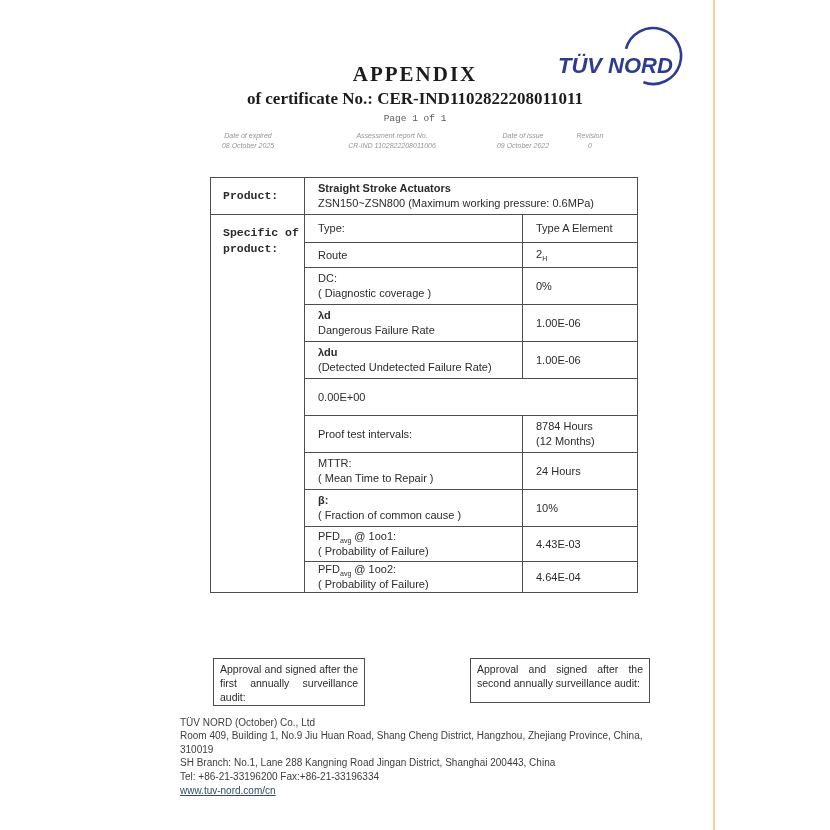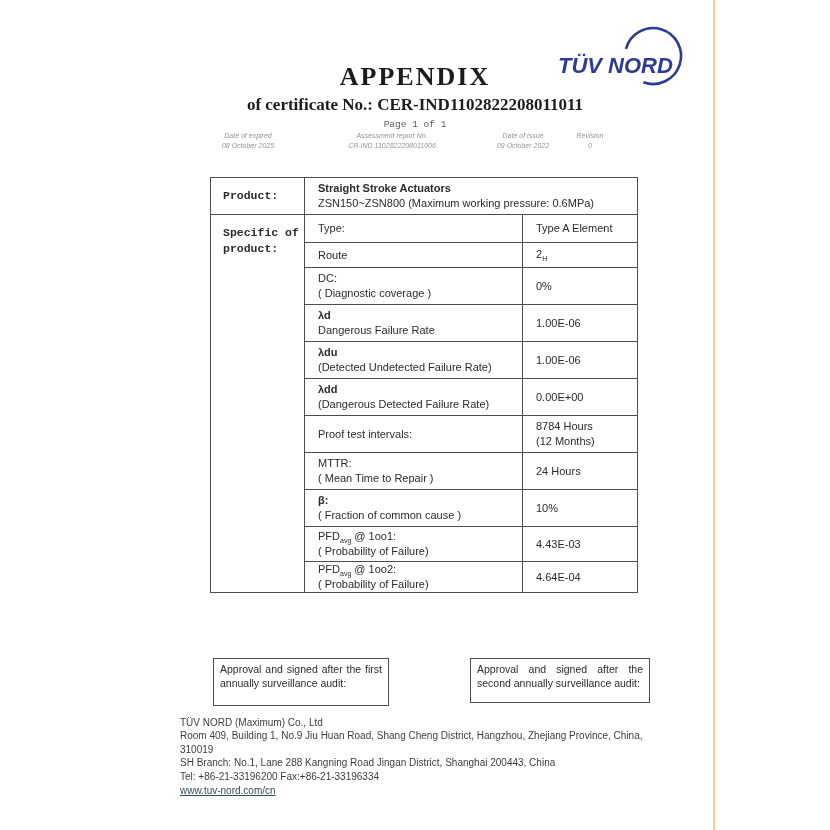--- a/index.html
+++ b/index.html
@@ -12,21 +12,21 @@
     overflow:hidden;
   }
   
   .edge-line{position:absolute;left:713px;top:0;width:2px;height:830px;background:#eccb80;opacity:.85;}
 
   
   .logo{position:absolute;left:556px;top:20px;width:150px;height:78px;}
 
   
   .title-block{position:absolute;left:180px;top:62px;width:470px;text-align:center;}
-  .title{font-family:"Liberation Serif",serif;font-weight:bold;font-size:26px;letter-spacing:2px;color:#1c1c1c;line-height:1.15;}
+  .title{font-family:"Liberation Serif",serif;font-weight:bold;font-size:21px;letter-spacing:2px;color:#1c1c1c;line-height:1.15;}
   .subtitle{font-family:Liberation Serif, serif;font-weight:bold;font-size:17px;color:#1c1c1c;margin-top:3px;}
   .pageinfo{font-size:9.5px;color:#5a5a5a;margin-top:4px;font-family:Liberation Mono, monospace;}
 
   
   .meta-col{position:absolute;top:131px;text-align:center;font-size:7px;font-style:italic;color:#949494;line-height:1.4;}
   .meta-1{left:198px;width:100px;}
   .meta-2{left:302px;width:180px;}
   .meta-3{left:468px;width:110px;}
   .meta-4{left:548px;width:84px;}
 
@@ -43,21 +43,21 @@
   .trow{display:flex;border-bottom:1px solid #4d4d4d;}
   .trow:last-child{border-bottom:none;}
   .pcol{flex:1;border-right:1px solid #4d4d4d;display:flex;flex-direction:column;justify-content:center;padding-left:13px;}
   .vcol{width:114px;display:flex;flex-direction:column;justify-content:center;padding-left:13px;}
   .h25{height:25px}.h28{height:28px}.h30{height:30px}.h35{height:35px}.h37{height:37px}
   .bold{font-weight:bold;}
   sub{font-size:7px;line-height:1;}
 
   
   .approval{position:absolute;border:1px solid #4d4d4d;box-sizing:border-box;padding:4px 6px 0 6px;font-size:10.5px;line-height:1.32;color:#2b2b2b;text-align:justify;text-align-last:left;}
-  .approval-1{left:213px;top:658px;width:176px;height:48px;}
+  .approval-1{left:213px;top:658px;width:152px;height:48px;}
   .approval-2{left:470px;top:658px;width:180px;height:45px;}
 
   
   .footer{position:absolute;left:180px;top:716px;width:490px;font-size:10px;line-height:1.34;color:#3d3d3d;}
   .weblink{color:#2f4d5e;text-decoration:underline;display:inline-block;margin-top:1px;cursor:pointer;}
 </style>
 </head>
 <body>
 
 <div class="page">
@@ -148,24 +148,20 @@
           <div class="pcol">
             <div class="bold">λdu</div>
             <div>(Detected Undetected Failure Rate)</div>
           </div>
           <div class="vcol">
             <div>1.00E-06</div>
           </div>
         </div>
 
         <div class="trow h37">
-          <div class="pcol">
-            <div class="bold">λdd</div>
-            <div>(Dangerous Detected Failure Rate)</div>
-          </div>
           <div class="vcol">
             <div>0.00E+00</div>
           </div>
         </div>
 
 
         <div class="trow h37">
           <div class="pcol">
             <div>Proof test intervals:</div>
           </div>
@@ -216,20 +212,20 @@
         </div>
 
       </div>
     </div>
   </div>
 
   <div class="approval approval-1">Approval and signed after the first annually surveillance audit:</div>
   <div class="approval approval-2">Approval and signed after the second annually surveillance audit:</div>
 
   <div class="footer">
-    <div>TÜV NORD (Maximum) Co., Ltd</div>
+    <div>TÜV NORD (October) Co., Ltd</div>
     <div>Room 409, Building 1, No.9 Jiu Huan Road, Shang Cheng District, Hangzhou, Zhejiang Province, China, 310019</div>
     <div>SH Branch: No.1, Lane 288 Kangning Road Jingan District, Shanghai 200443, China</div>
     <div>Tel: +86-21-33196200 Fax:+86-21-33196334</div>
     <span class="weblink">www.tuv-nord.com/cn</span>
   </div>
 
 </div>
 
 </body></html>

